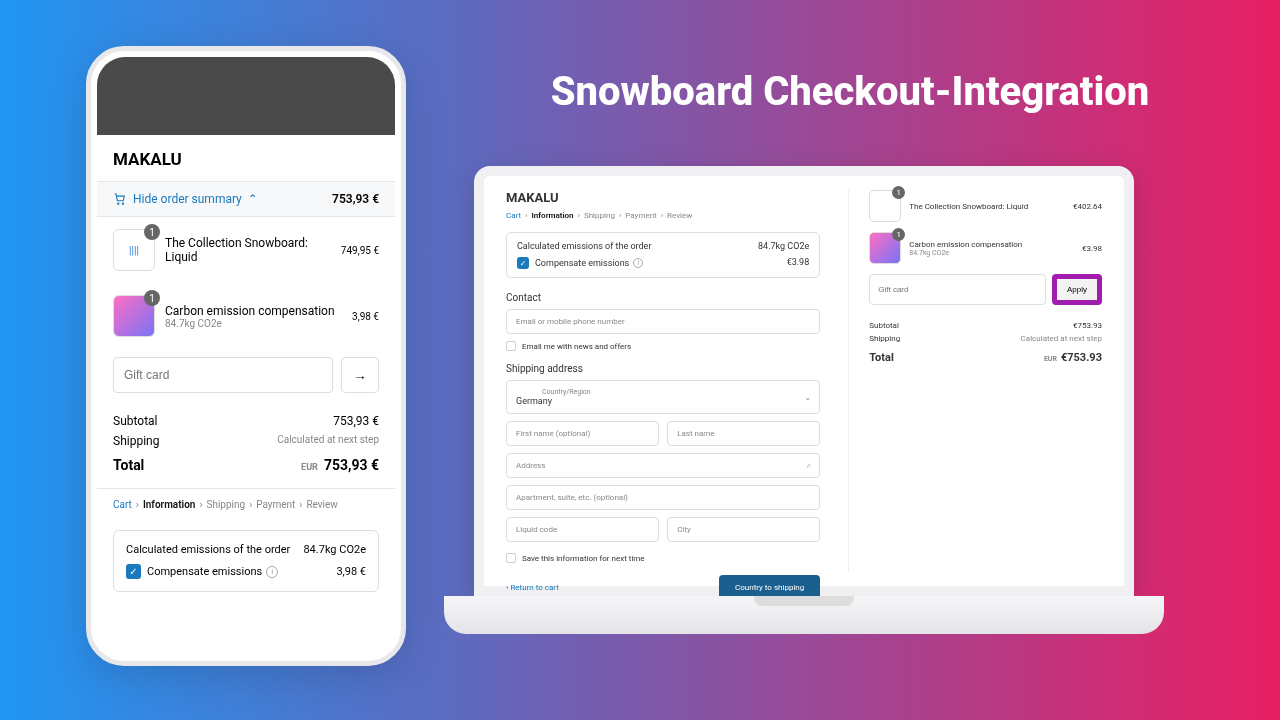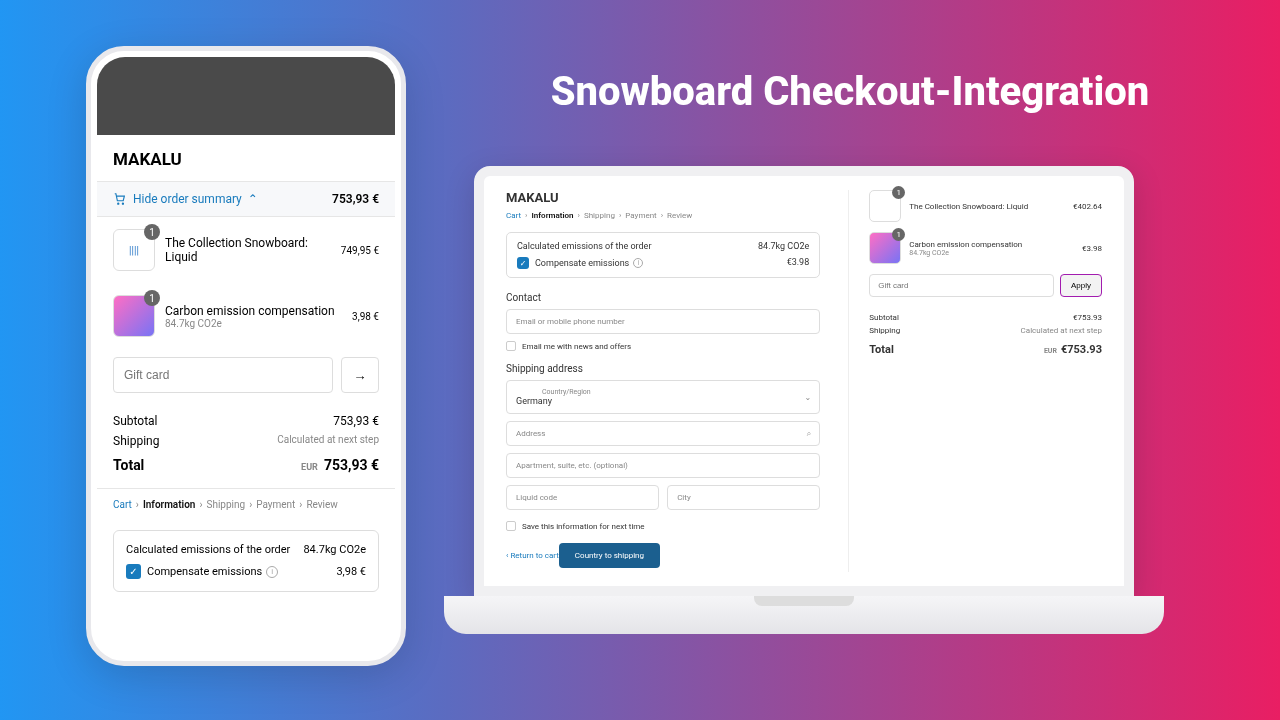--- a/index.html
+++ b/index.html
@@ -148,36 +148,36 @@
 .d-crumb .lk { color:#197bbd; }
 .d-emis { border:1px solid #ddd; border-radius:5px; padding:8px 10px; margin-bottom:14px; }
 .d-emis .r { display:flex; justify-content:space-between; margin-bottom:6px; }
 .d-emis .r:last-child { margin-bottom:0; }
 .d-section { font-weight:400; font-size:10px; margin-bottom:6px; }
 .d-input { border:1px solid #ddd; border-radius:4px; padding:7px 9px; color:#888; margin-bottom:7px; font-size:8px; position:relative; }
 .d-row2 { display:flex; gap:8px; }
 .d-row2 .d-input { flex:1; }
 .d-check { display:flex; align-items:center; gap:6px; margin:4px 0 12px; font-size:8px; }
 .d-check .box { width:10px; height:10px; border:1px solid #ccc; border-radius:2px; }
-.d-footer { display:flex; justify-content:flex-start; align-items:center; }
+.d-footer { display:flex; justify-content:space-between; align-items:center; }
 .d-return { color:#197bbd; font-size:8px; }
 .d-continue { background:#1b5f8f; color:#fff; padding:8px 16px; border-radius:4px; font-size:8px; }
 .d-select-label { font-size:7px; color:#888;padding-left:26px; }
 .d-select-val { font-size:9px; color:#333; }
 .chev-down { position:absolute; right:8px; top:50%; transform:translateY(-50%); color:#888; }
 .d-item { display:flex; align-items:center; gap:8px; margin-bottom:10px; }
 .d-thumb { width:32px; height:32px; border:1px solid #ddd; border-radius:5px; position:relative; background:#fff; }
 .d-thumb.grad { background: linear-gradient(135deg, #ff6ec4, #7873f5); }
 .d-badge { position:absolute; top:-5px; right:-5px; width:13px; height:13px; background:#666; color:#fff; border-radius:50%; font-size:8px; display:flex; align-items:center; justify-content:center; }
 .d-item-info { flex:1; font-size:8px; }
 .d-item-info .sub { color:#888; font-size:7px; }
 .d-item-price { font-size:8px; }
 .d-gift-row { display:flex; gap:6px; margin:10px 0 14px; }
 .d-gift-input { flex:1; border:1px solid #ddd; border-radius:4px; padding:6px 8px; font-size:8px; }
-.d-apply { border:1px solid #a21caf; background:#f3f3f3; border-radius:4px; padding:6px 10px; font-size:8px; }
+.d-apply { border:5px solid #a21caf; background:#f3f3f3; border-radius:4px; padding:6px 10px; font-size:8px; }
 .d-totals-row { display:flex; justify-content:space-between; font-size:8px; padding:2px 0; }
 .d-totals-row.tot { font-weight:700; font-size:11px; padding-top:6px; }
 .d-totals-row .mut { color:#888; }
 .svg-icon { width:14px; height:14px; }
 </style>
 </head>
 <body>
 
 <div class="headline">Snowboard Checkout-Integration</div>
 
@@ -300,20 +300,24 @@
       <div class="d-check">
           <span class="box"></span>
           <span>Email me with news and offers</span>
         </div>
       <div class="d-section">Shipping address</div>
       <div class="d-input">
         <div class="d-select-label">Country/Region</div>
         <div class="d-select-val">Germany</div>
         <span class="chev-down">⌄</span>
       </div>
+      <div class="d-row2">
+        <div class="d-input">First name (optional)</div>
+        <div class="d-input">Last name</div>
+      </div>
       <div class="d-input"><span>Address</span><span class="chev-down">⌕</span></div>
       <div class="d-input">Apartment, suite, etc. (optional)</div>
       <div class="d-row2">
         <div class="d-input">Liquid code</div>
         <div class="d-input">City</div>
       </div>
       <div class="d-check">
           <span class="box"></span>
           <span>Save this information for next time</span>
         </div>

